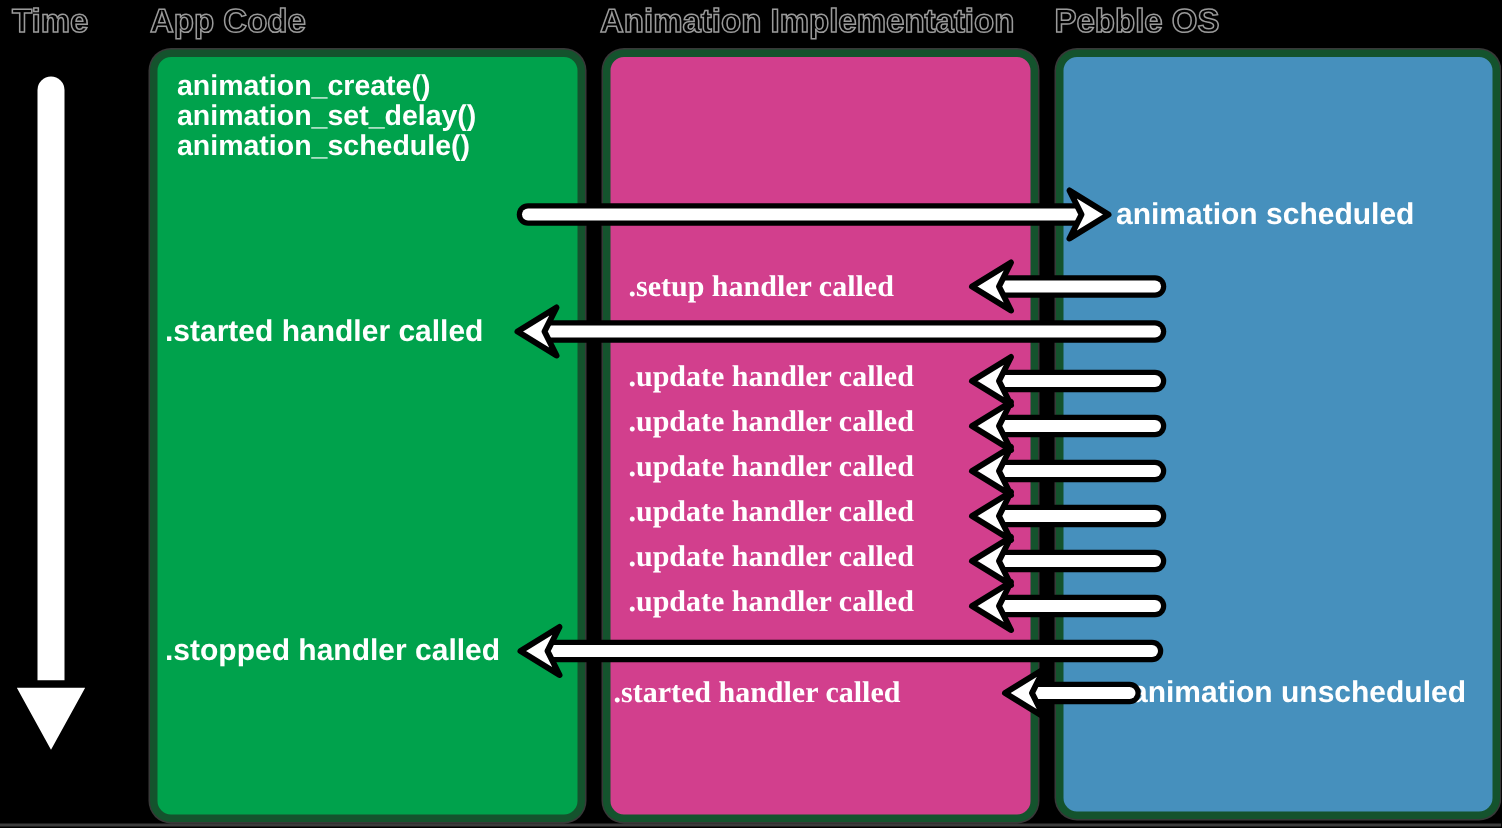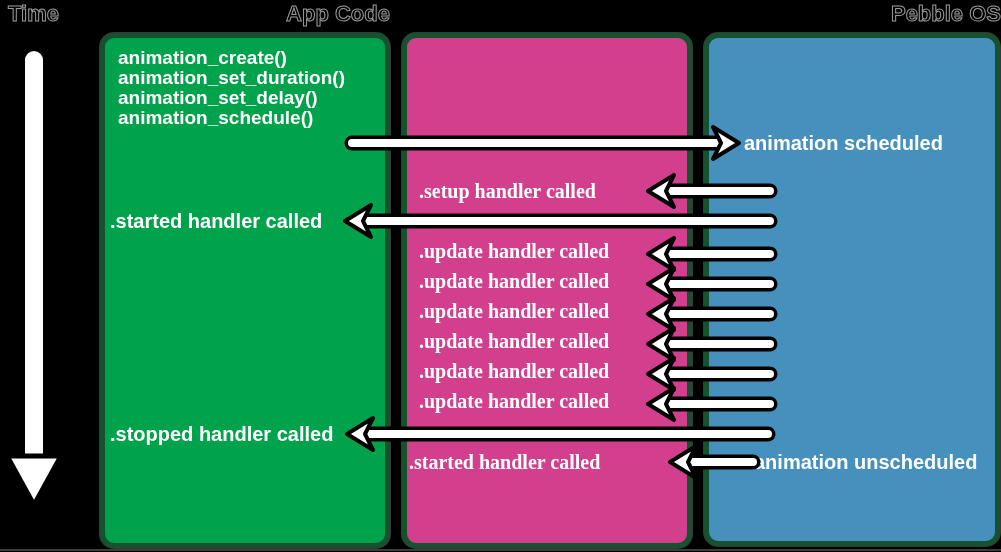--- a/index.html
+++ b/index.html
@@ -16,21 +16,21 @@
   body{font-family:"Liberation Sans",sans-serif;}
   #stage{
     position:relative;width:1001px;height:552px;background:var(--background);
     overflow:hidden;
   }
   .col-header{
     position:absolute;top:1px;height:26px;line-height:26px;
     font-size:22px;font-weight:700;color:var(--header-text);
     -webkit-text-stroke:1px var(--header-outline);
     text-shadow:0 0 1px rgba(150,150,150,.55);
-    text-align:right;white-space:nowrap;
+    text-align:left;white-space:nowrap;
   }
   #hdr-time{left:8px;width:60px;text-align:left;}
   #hdr-app{left:100px;width:290px;}
   #hdr-impl{left:400px;width:295px;}
   #hdr-os{left:703px;width:298px;}
   .box{
     position:absolute;top:33px;height:515px;
     border:5px solid #14532d;border-radius:14px;
     box-shadow:0 0 0 1px rgba(255,255,255,0.22);
   }
@@ -59,26 +59,26 @@
     background:#6e6e6e;opacity:.55;
   }
 </style>
 </head>
 <body>
 
 <div id="stage">
 
   <div class="col-header" id="hdr-time">Time</div>
   <div class="col-header" id="hdr-app">App Code</div>
+  <div class="col-header" id="hdr-impl">Animation Implementation</div>
   <div class="col-header" id="hdr-os">Pebble OS</div>
 
   <div class="box" id="box-app">
     <div class="fn-list">
       <div>animation_create()</div>
-      <div>animation_set_duration()</div>
       <div>animation_set_delay()</div>
       <div>animation_schedule()</div>
     </div>
     <div class="lbl" id="lbl-started">.started handler called</div>
     <div class="lbl" id="lbl-stopped">.stopped handler called</div>
   </div>
 
   <div class="box" id="box-impl">
     <div class="lbl" id="lbl-setup">.setup handler called</div>
     <div id="update-list">

